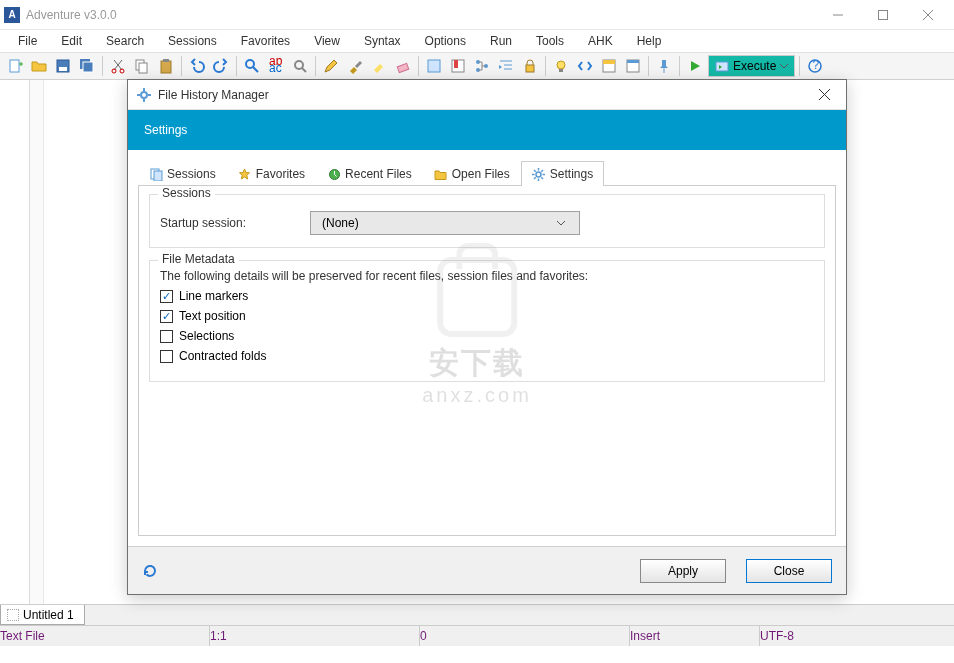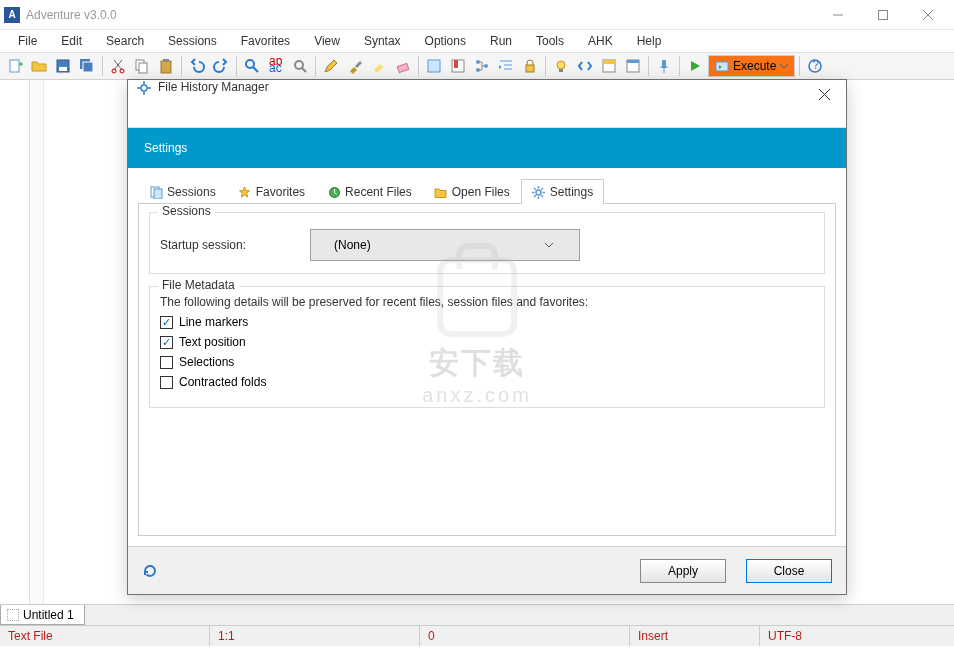--- a/index.html
+++ b/index.html
@@ -14,62 +14,62 @@
 .win-btn svg { width: 10px; height: 10px; }
 
 
 .menubar { height: 22px; display: flex; align-items: stretch; padding: 0 6px; }
 .menu-item { padding: 0 12px; color: #333; display: flex; align-items: center; }
 
 
 .toolbar { height: 28px; border-top: 1px solid #e0e0e0; border-bottom: 1px solid #d0d0d0; background: #f5f5f5; display: flex; align-items: center; padding: 0 4px; gap: 2px; }
 .tb-btn { width: 22px; height: 22px; display: flex; align-items: center; justify-content: center; }
 .tb-sep { width: 1px; height: 20px; background: #ccc; margin: 0 2px; }
-.tb-exec { display: flex; align-items: center; gap: 4px; padding: 0 6px; height: 22px; border: 1px solid #ccc; background: #f97316; }
+.tb-exec { display: flex; align-items: center; gap: 4px; padding: 0 6px; height: 22px; border: 1px solid #ccc; background: #14b8a6; }
 .tb-exec-drop { width: 8px; }
 
 
 .editor-area { position: relative; height: 524px; background: #fff; display: flex; }
 .gutter { width: 30px; border-right: 1px solid #ddd; background: #fff; }
 .margin { width: 14px; background: #fafafa; border-right: 1px solid #e8e8e8; }
 .editor-body { flex:1; position:relative; }
 
 
 .filetab-bar { height: 21px; border-top: 1px solid #ccc; background: #f0f0f0; display: flex; align-items: stretch; }
 .filetab { background: #fff; border: 1px solid #aaa; border-top: none; padding: 0 10px 0 6px; display: flex; align-items: center; gap: 4px; }
 .filetab-icon { width: 12px; height: 12px; border: 1px dotted #aaa; }
 
 
 .statusbar { height: 21px; border-top: 1px solid #ccc; background: #f0f0f0; display: flex; }
-.status-cell { padding: 2px 8px; border-right: 1px solid #ccc; color: #b91c1c; display:flex; align-items:center; }
+.status-cell { padding: 2px 0; border-right: 1px solid #ccc; color: #701a75; display:flex; align-items:center; }
 
 
 .dialog { position: absolute; left: 127px; top: 79px; width: 720px; height: 516px; background: #fff; border: 1px solid #707070; box-shadow: 0 4px 16px rgba(0,0,0,0.2); display:flex; flex-direction:column;}
-.dlg-title { height: 48px; background: #fff; display: flex; align-items: flex-start; padding: 0 2px 0 8px; border-bottom: 1px solid #e0e0e0; }
+.dlg-title { height: 30px; background: #fff; display: flex; align-items: center; padding: 0 2px 0 8px; border-bottom: 1px solid #e0e0e0; }
 .dlg-title-icon { width:16px; height:16px; margin-right:6px; display:flex; align-items:center; justify-content:center;}
 .dlg-title-text { flex:1; color:#333; }
 .dlg-close { width: 40px; height: 28px; display:flex; align-items:center; justify-content:center; }
 
 .dlg-header { height: 40px; background: #0099cc; color:#fff; display:flex; align-items:center; padding:0 16px; font-size:16px; }
 
 .dlg-body { flex:1; padding: 10px; background:#fff; display:flex; flex-direction:column; }
 
 .tabstrip { display:flex; border-bottom: 1px solid #ccc; height:26px; }
 .tab { padding: 0 10px; display:flex; align-items:center; gap:4px; border:1px solid transparent; border-bottom:none; color:#333; position:relative; top:1px; height:25px; }
 .tab.active { background:#fff; border-color:#ccc; }
 .tab-icon { width:14px; height:14px; display:flex; align-items:center; justify-content:center; }
 
 .tab-content { border:1px solid #ccc; border-top:none; flex:1; padding: 8px 10px 10px 10px; }
 
 .fieldset { border:1px solid #ddd; padding: 8px 10px 12px 10px; margin-bottom: 12px; position:relative; }
 .fieldset-legend { position:absolute; top:-9px; left:8px; background:#fff; padding:0 4px; color:#333; }
 
 .row { display:flex; align-items:center; margin-top:8px; }
 .row-label { width: 150px; color:#333; }
-.combo { flex:0 0 270px; height:32px; border:1px solid #a0a0a0; background:#e8e8e8; display:flex; align-items:center; padding:0 23px; justify-content:space-between; }
+.combo { flex:0 0 270px; height:24px; border:1px solid #a0a0a0; background:#e8e8e8; display:flex; align-items:center; padding:0 11px; justify-content:space-between; }
 .combo-arrow { width:12px; }
 
 .metatext { color:#333; margin-bottom:6px; }
 .check { display:flex; align-items:center; gap:6px; margin: 6px 0 6px 0; }
 .chkbox { width:13px; height:13px; border:1px solid #333; display:flex; align-items:center; justify-content:center; }
 .chkbox.checked::after { content:"✓"; color:#0060c0; font-size:11px; line-height:1; }
 
 .dlg-footer { height: 48px; border-top:1px solid #d0d0d0; background:#f0f0f0; display:flex; align-items:center; padding:0 14px; }
 .refresh-icon { color:#2080d0; width:16px; height:16px; }
 .spacer { flex:1; }

